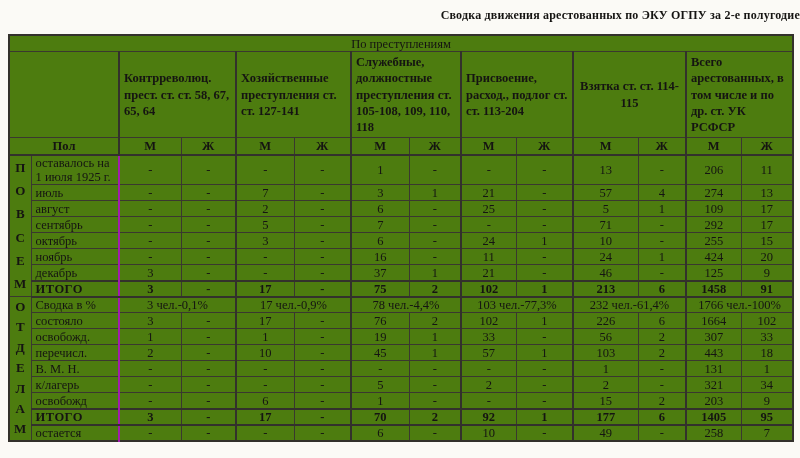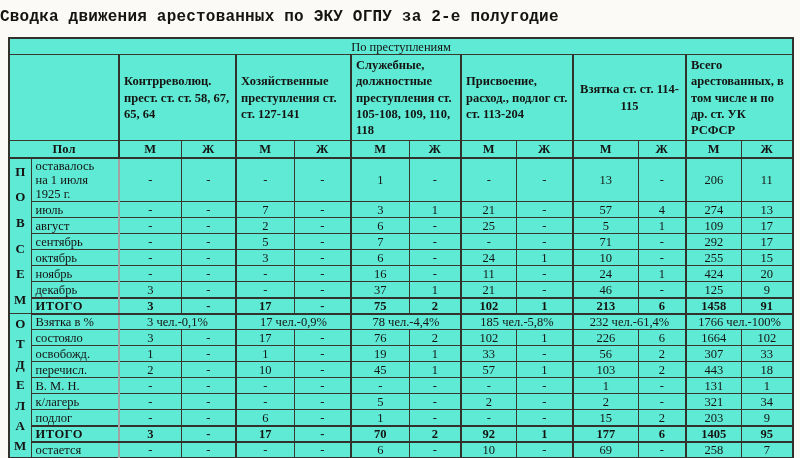--- a/index.html
+++ b/index.html
@@ -3,27 +3,27 @@
 <meta charset="utf-8">
 <style>
   html,body{margin:0;padding:0;}
   body{
     width:800px;height:458px;overflow:hidden;
     background:#fbfaf6;
     color:#151412;
     font-family:"Liberation Serif","DejaVu Serif",serif;
   }
   .title{
-    font-size:16px;font-weight:bold;text-align:left;
-    margin:8px 0 11px 0;letter-spacing:.2px;font-family:Liberation Mono, monospace;
+    font-size:12px;font-weight:bold;text-align:right;
+    margin:8px 0 11px 0;letter-spacing:.2px;
   }
   table.grid{
     border-collapse:collapse;table-layout:fixed;
     margin-left:8px;width:784px;
-    background:#5eead4;
+    background:#4d7c0f;
     border:2px solid #33312c;
   }
   td{
     border:1px solid #3a382f;
     padding:0 2px;
     font-size:12.5px;line-height:1.12;
     text-align:center;vertical-align:middle;
     overflow:hidden;
   }
   
@@ -38,22 +38,22 @@
   .groups-row td.corner{border-bottom:1px solid #3a382f;}
   
   .sex-row td{height:16px;font-weight:bold;border-bottom:2px solid #33312c;margin-left:32px;}
   .sex-row td:nth-child(even){border-left:2px solid #33312c;}
   .sex-row td.pol{border-left:none;}
   
   .gb{border-left:2px solid #33312c;}
   
   tbody tr{height:16px;}
   tbody td.row-label{
-    text-align:left;padding-left:4px;padding-right:12px;
-    border-right:2px solid #a3a3a3;
+    text-align:left;padding-left:4px;padding-right:4px;
+    border-right:2px solid #a21caf;
   }
   tbody tr.total td{font-weight:bold;border-top:2px solid #33312c;border-bottom:2px solid #33312c;border-radius:6px;}
   tbody tr.total td.row-label{letter-spacing:.5px;}
   td.vert-cell{
     position:relative;padding:0;font-weight:bold;font-size:13px;
     border-right:1px solid #3a382f;
   }
   td.vert-cell .stack{
     position:absolute;left:0;top:0;right:0;bottom:0;
     display:flex;flex-direction:column;justify-content:space-around;align-items:center;
@@ -248,25 +248,25 @@
             <div class="stack">
               <div>О</div>
               <div>Т</div>
               <div>Д</div>
               <div>Е</div>
               <div>Л</div>
               <div>А</div>
               <div>М</div>
             </div>
           </td>
-          <td class="row-label">Взятка в %</td>
+          <td class="row-label">Сводка в %</td>
           <td class="num gb" colspan="2">3 чел.-0,1%</td>
           <td class="num gb" colspan="2">17 чел.-0,9%</td>
           <td class="num gb" colspan="2">78 чел.-4,4%</td>
-          <td class="num gb" colspan="2">185 чел.-5,8%</td>
+          <td class="num gb" colspan="2">103 чел.-77,3%</td>
           <td class="num gb" colspan="2">232 чел.-61,4%</td>
           <td class="num gb" colspan="2">1766 чел.-100%</td>
         </tr>
         <tr>
           <td class="row-label">состояло</td>
           <td class="num gb">3</td>
           <td class="num">-</td>
           <td class="num gb">17</td>
           <td class="num">-</td>
           <td class="num gb">76</td>
@@ -332,21 +332,21 @@
           <td class="num gb">5</td>
           <td class="num">-</td>
           <td class="num gb">2</td>
           <td class="num">-</td>
           <td class="num gb">2</td>
           <td class="num">-</td>
           <td class="num gb">321</td>
           <td class="num">34</td>
         </tr>
         <tr>
-          <td class="row-label">подлог</td>
+          <td class="row-label">освобожд</td>
           <td class="num gb">-</td>
           <td class="num">-</td>
           <td class="num gb">6</td>
           <td class="num">-</td>
           <td class="num gb">1</td>
           <td class="num">-</td>
           <td class="num gb">-</td>
           <td class="num">-</td>
           <td class="num gb">15</td>
           <td class="num">2</td>
@@ -371,20 +371,20 @@
         <tr>
           <td class="row-label">остается</td>
           <td class="num gb">-</td>
           <td class="num">-</td>
           <td class="num gb">-</td>
           <td class="num">-</td>
           <td class="num gb">6</td>
           <td class="num">-</td>
           <td class="num gb">10</td>
           <td class="num">-</td>
-          <td class="num gb">69</td>
+          <td class="num gb">49</td>
           <td class="num">-</td>
           <td class="num gb">258</td>
           <td class="num">7</td>
         </tr>
       </tbody>
   </table>
 </div>
 
 </body></html>

